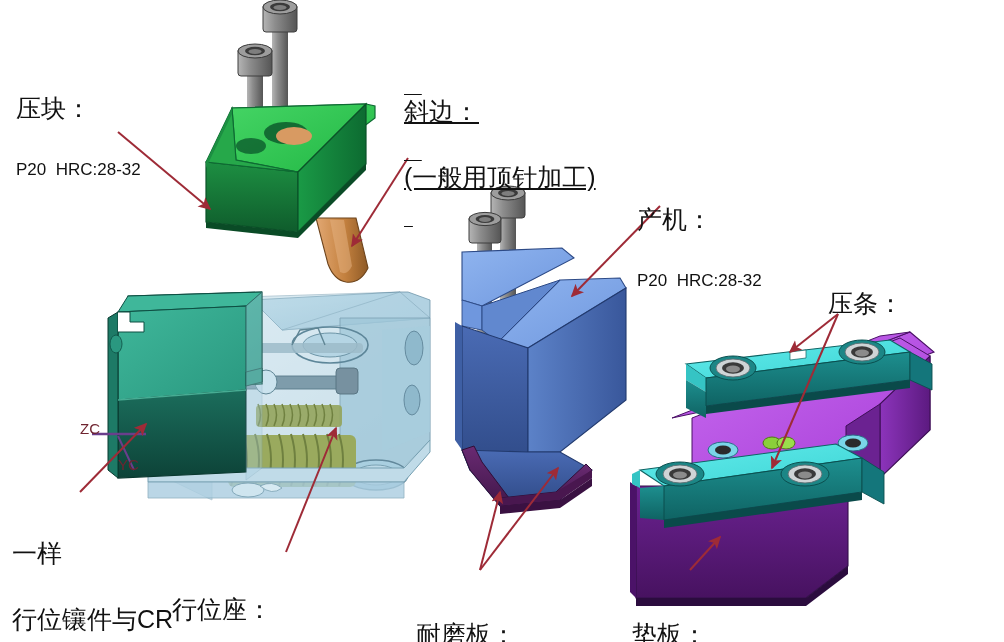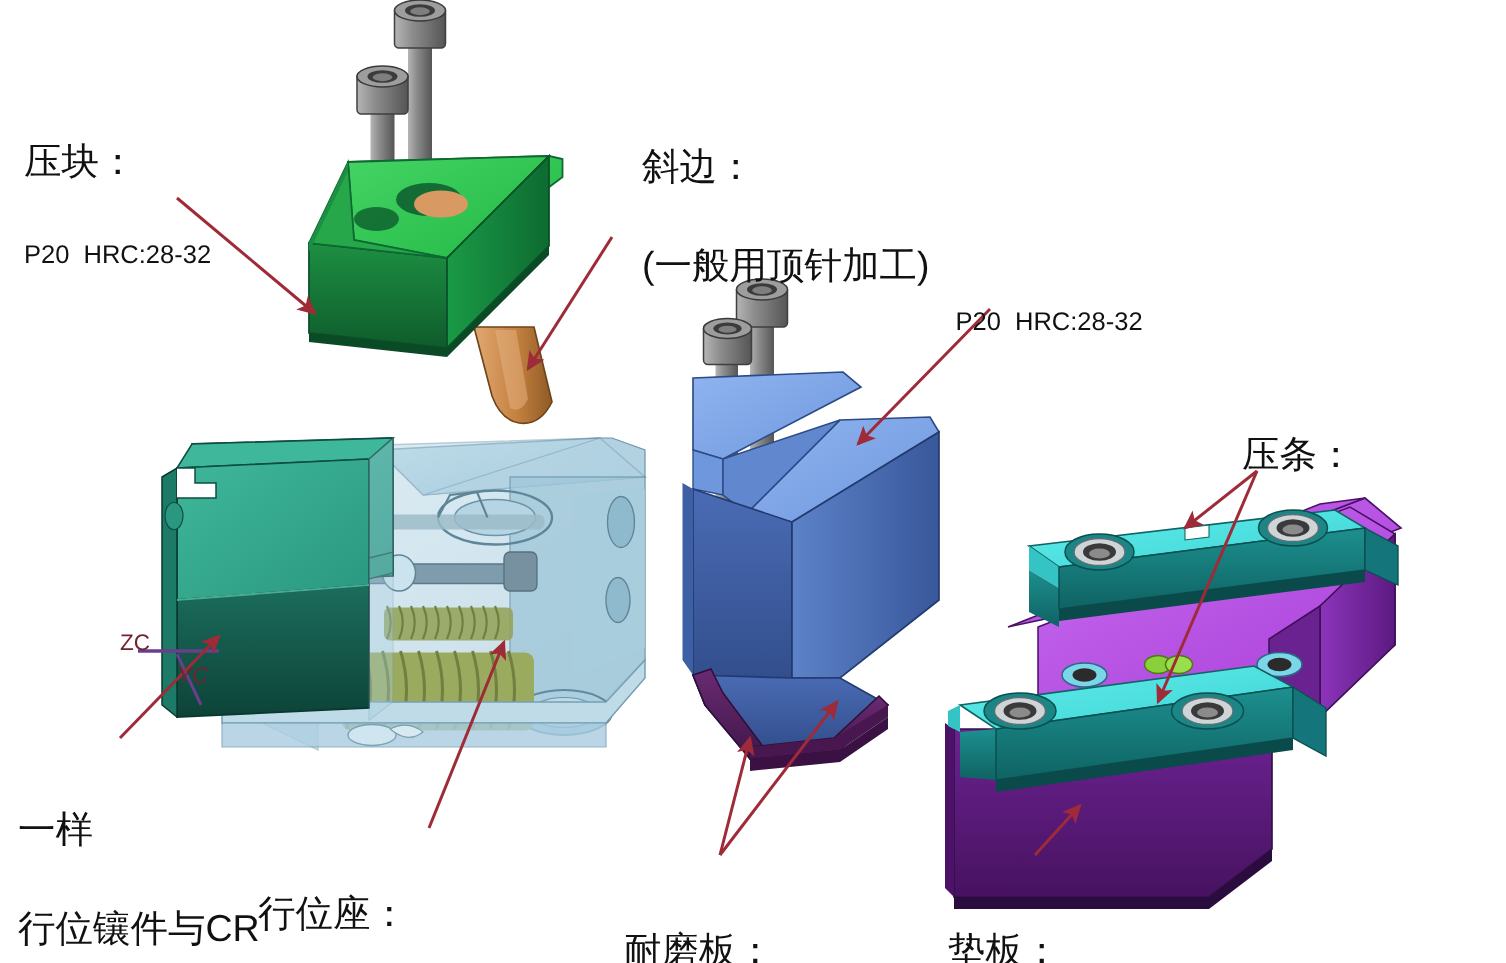--- a/index.html
+++ b/index.html
@@ -21,30 +21,30 @@
     color:#111111;
     line-height:1.16;
     white-space:pre;
     letter-spacing:0px;
   }
   .anno .ln{display:block;}
   .cjk{font-size:25px;}
   .lat{font-size:17px;}
   
   #lbl-pressblock{left:16px;  top:57px;}
-  #lbl-angpin{    left:428px; top:60px;}
+  #lbl-angpin{    left:404px; top:60px;text-decoration:underline;}
   #lbl-cam{       left:637px; top:168px;}
   #lbl-gib{       left:828px; top:252px;}
   #lbl-insert{    left:12px;  top:502px;}
   #lbl-slidebase{ left:172px; top:558px;}
   #lbl-wear{      left:416px; top:583px;}
   #lbl-plate{     left:632px; top:583px;}
   .axlbl{position:absolute;font-size:15px;color:#6f2430;font-family:"Liberation Sans",sans-serif;}
   #ax-zc{left:70px;  top:420px;margin-left:10px;}
-  #ax-yc{left:118px; top:442px;font-style:italic;}
+  #ax-yc{left:118px; top:456px;}
 </style>
 </head>
 <body>
 
 <div id="stage">
 
   <svg id="art" viewBox="0 0 1004 642">
     <defs>
       <linearGradient id="gGreenTop" x1="0" y1="0" x2="1" y2="1">
         <stop offset="0" stop-color="#44d464"></stop>
@@ -369,20 +369,21 @@
     <span class="ln cjk">压块：</span>
     <span class="ln lat">P20  HRC:28-32</span>
   </div>
 
   <div class="anno" id="lbl-angpin">
     <span class="ln cjk">斜边：</span>
     <span class="ln cjk">(一般用顶针加工)</span>
   </div>
 
   <div class="anno" id="lbl-cam">
+    <span class="ln cjk">产机：</span>
     <span class="ln lat">P20  HRC:28-32</span>
   </div>
 
   <div class="anno" id="lbl-gib">
     <span class="ln cjk">压条：</span>
   </div>
 
   <div class="anno" id="lbl-insert">
     <span class="ln cjk">一样</span>
     <span class="ln cjk">行位镶件与CR</span>

